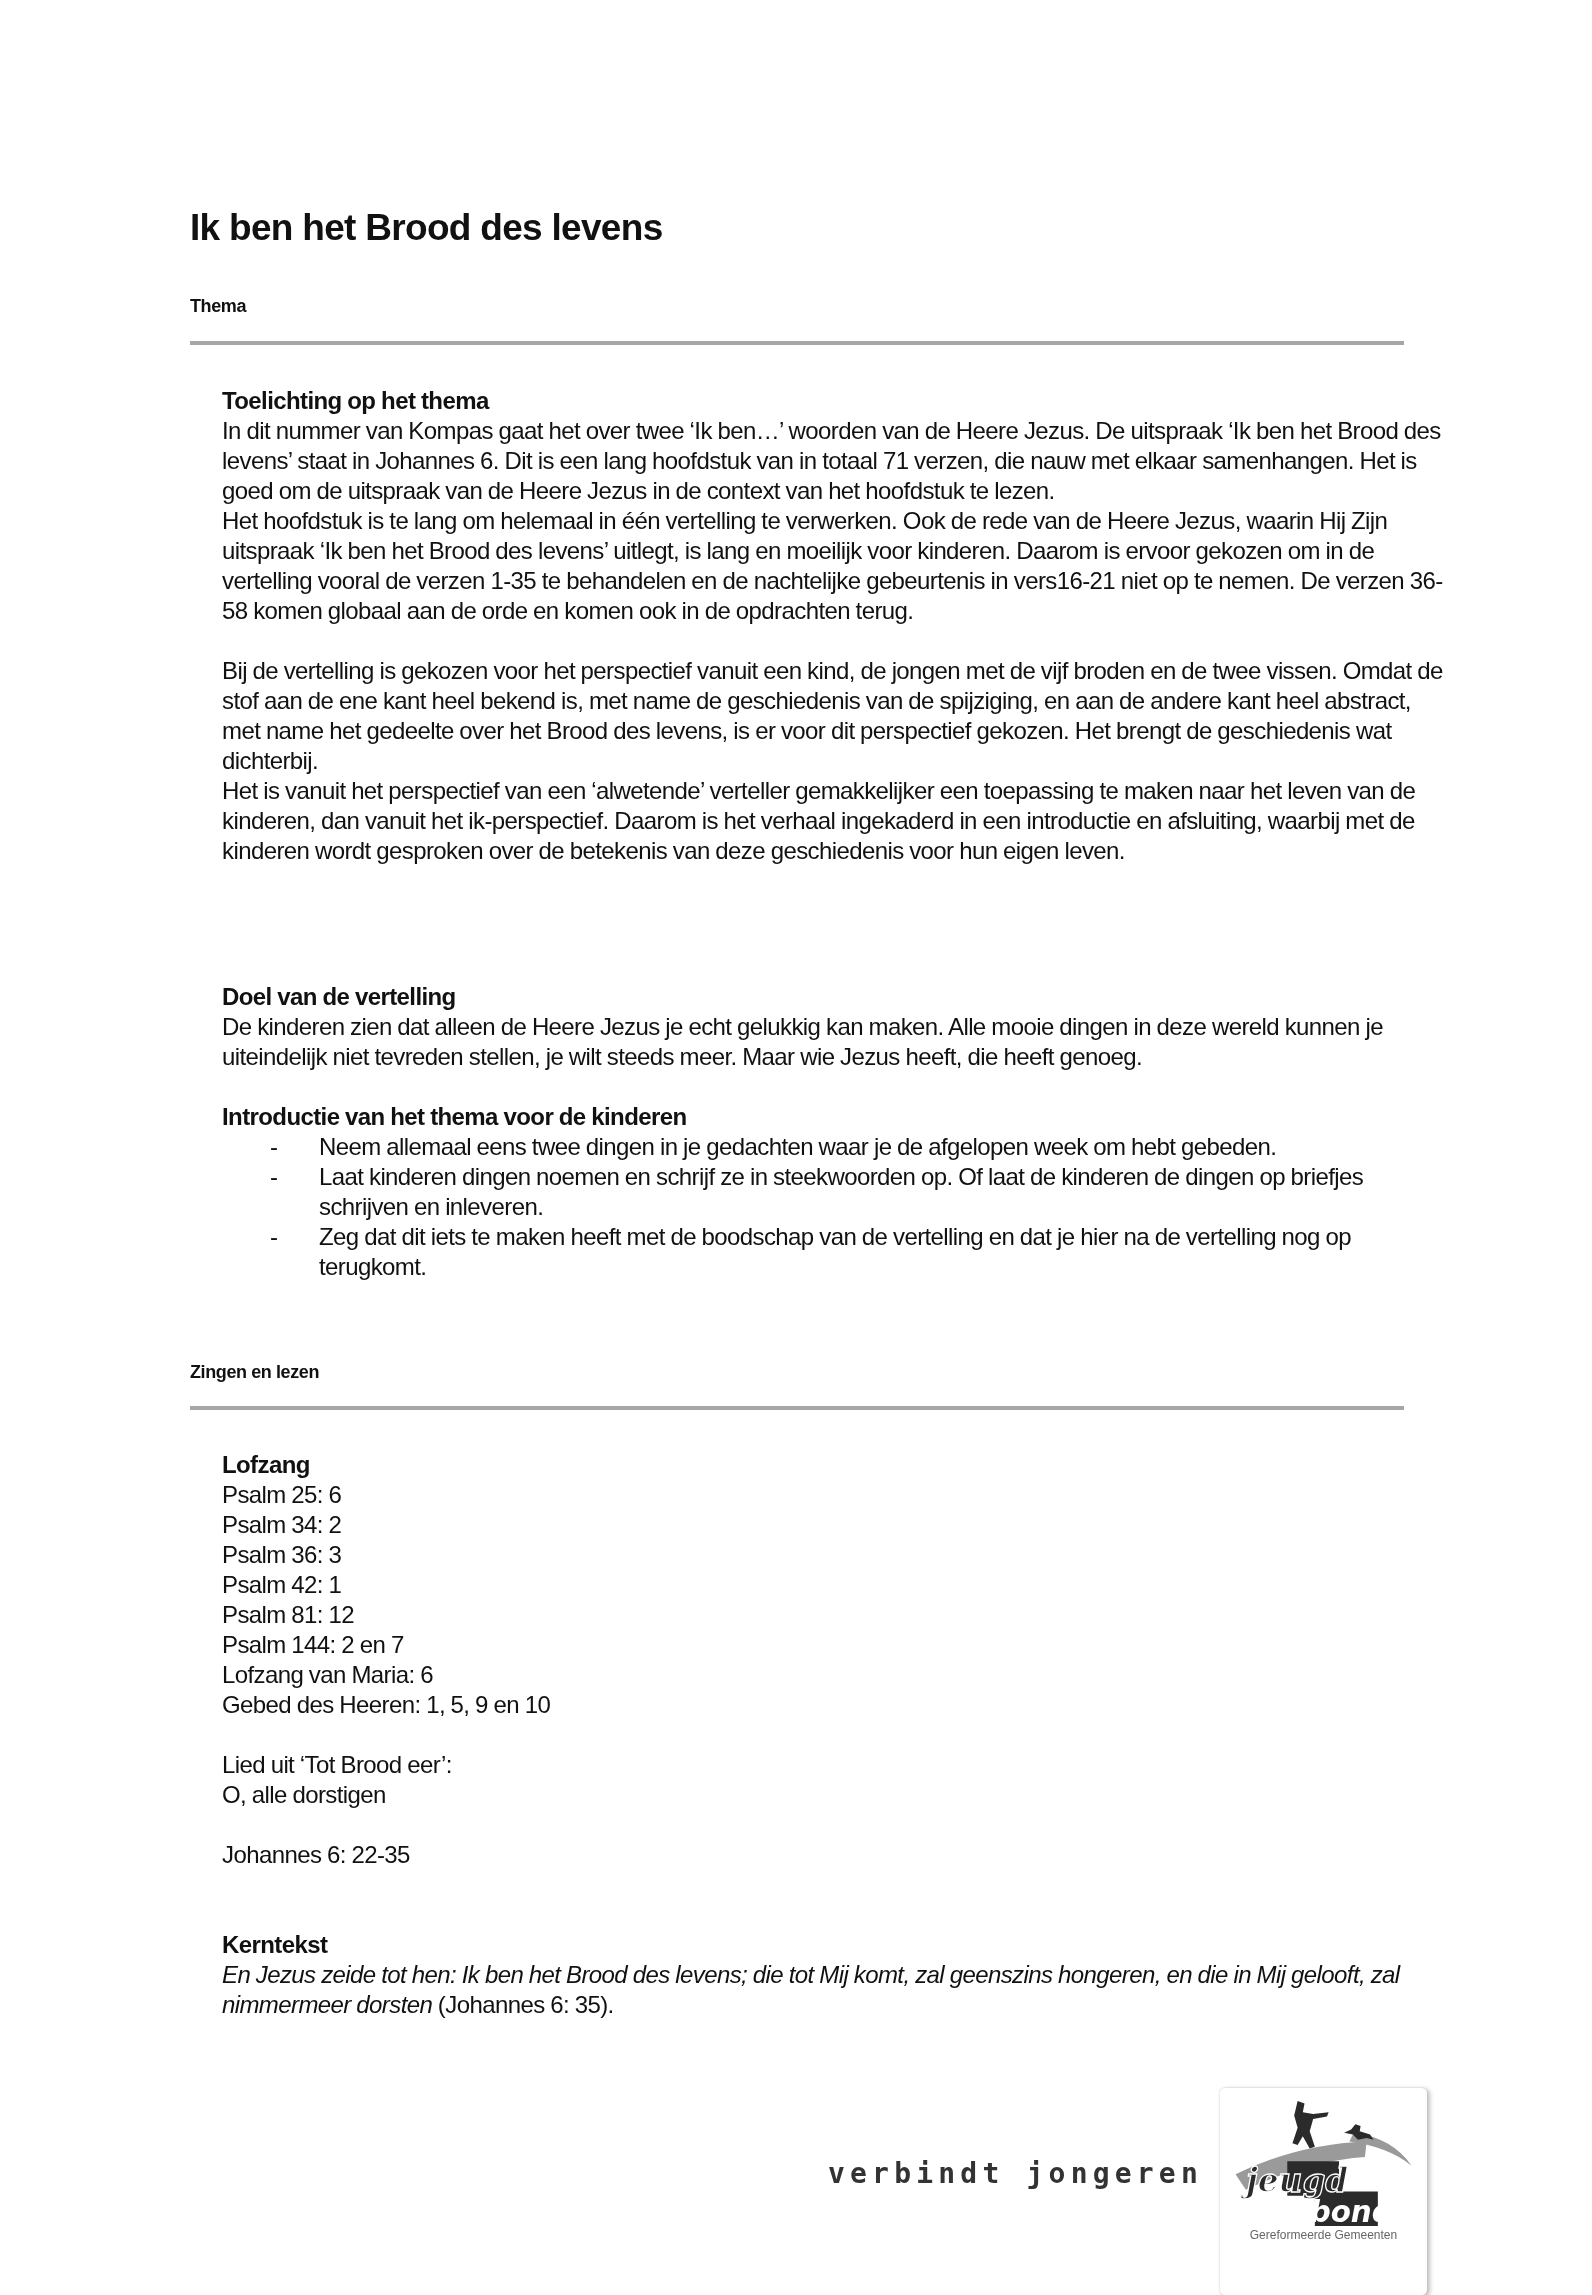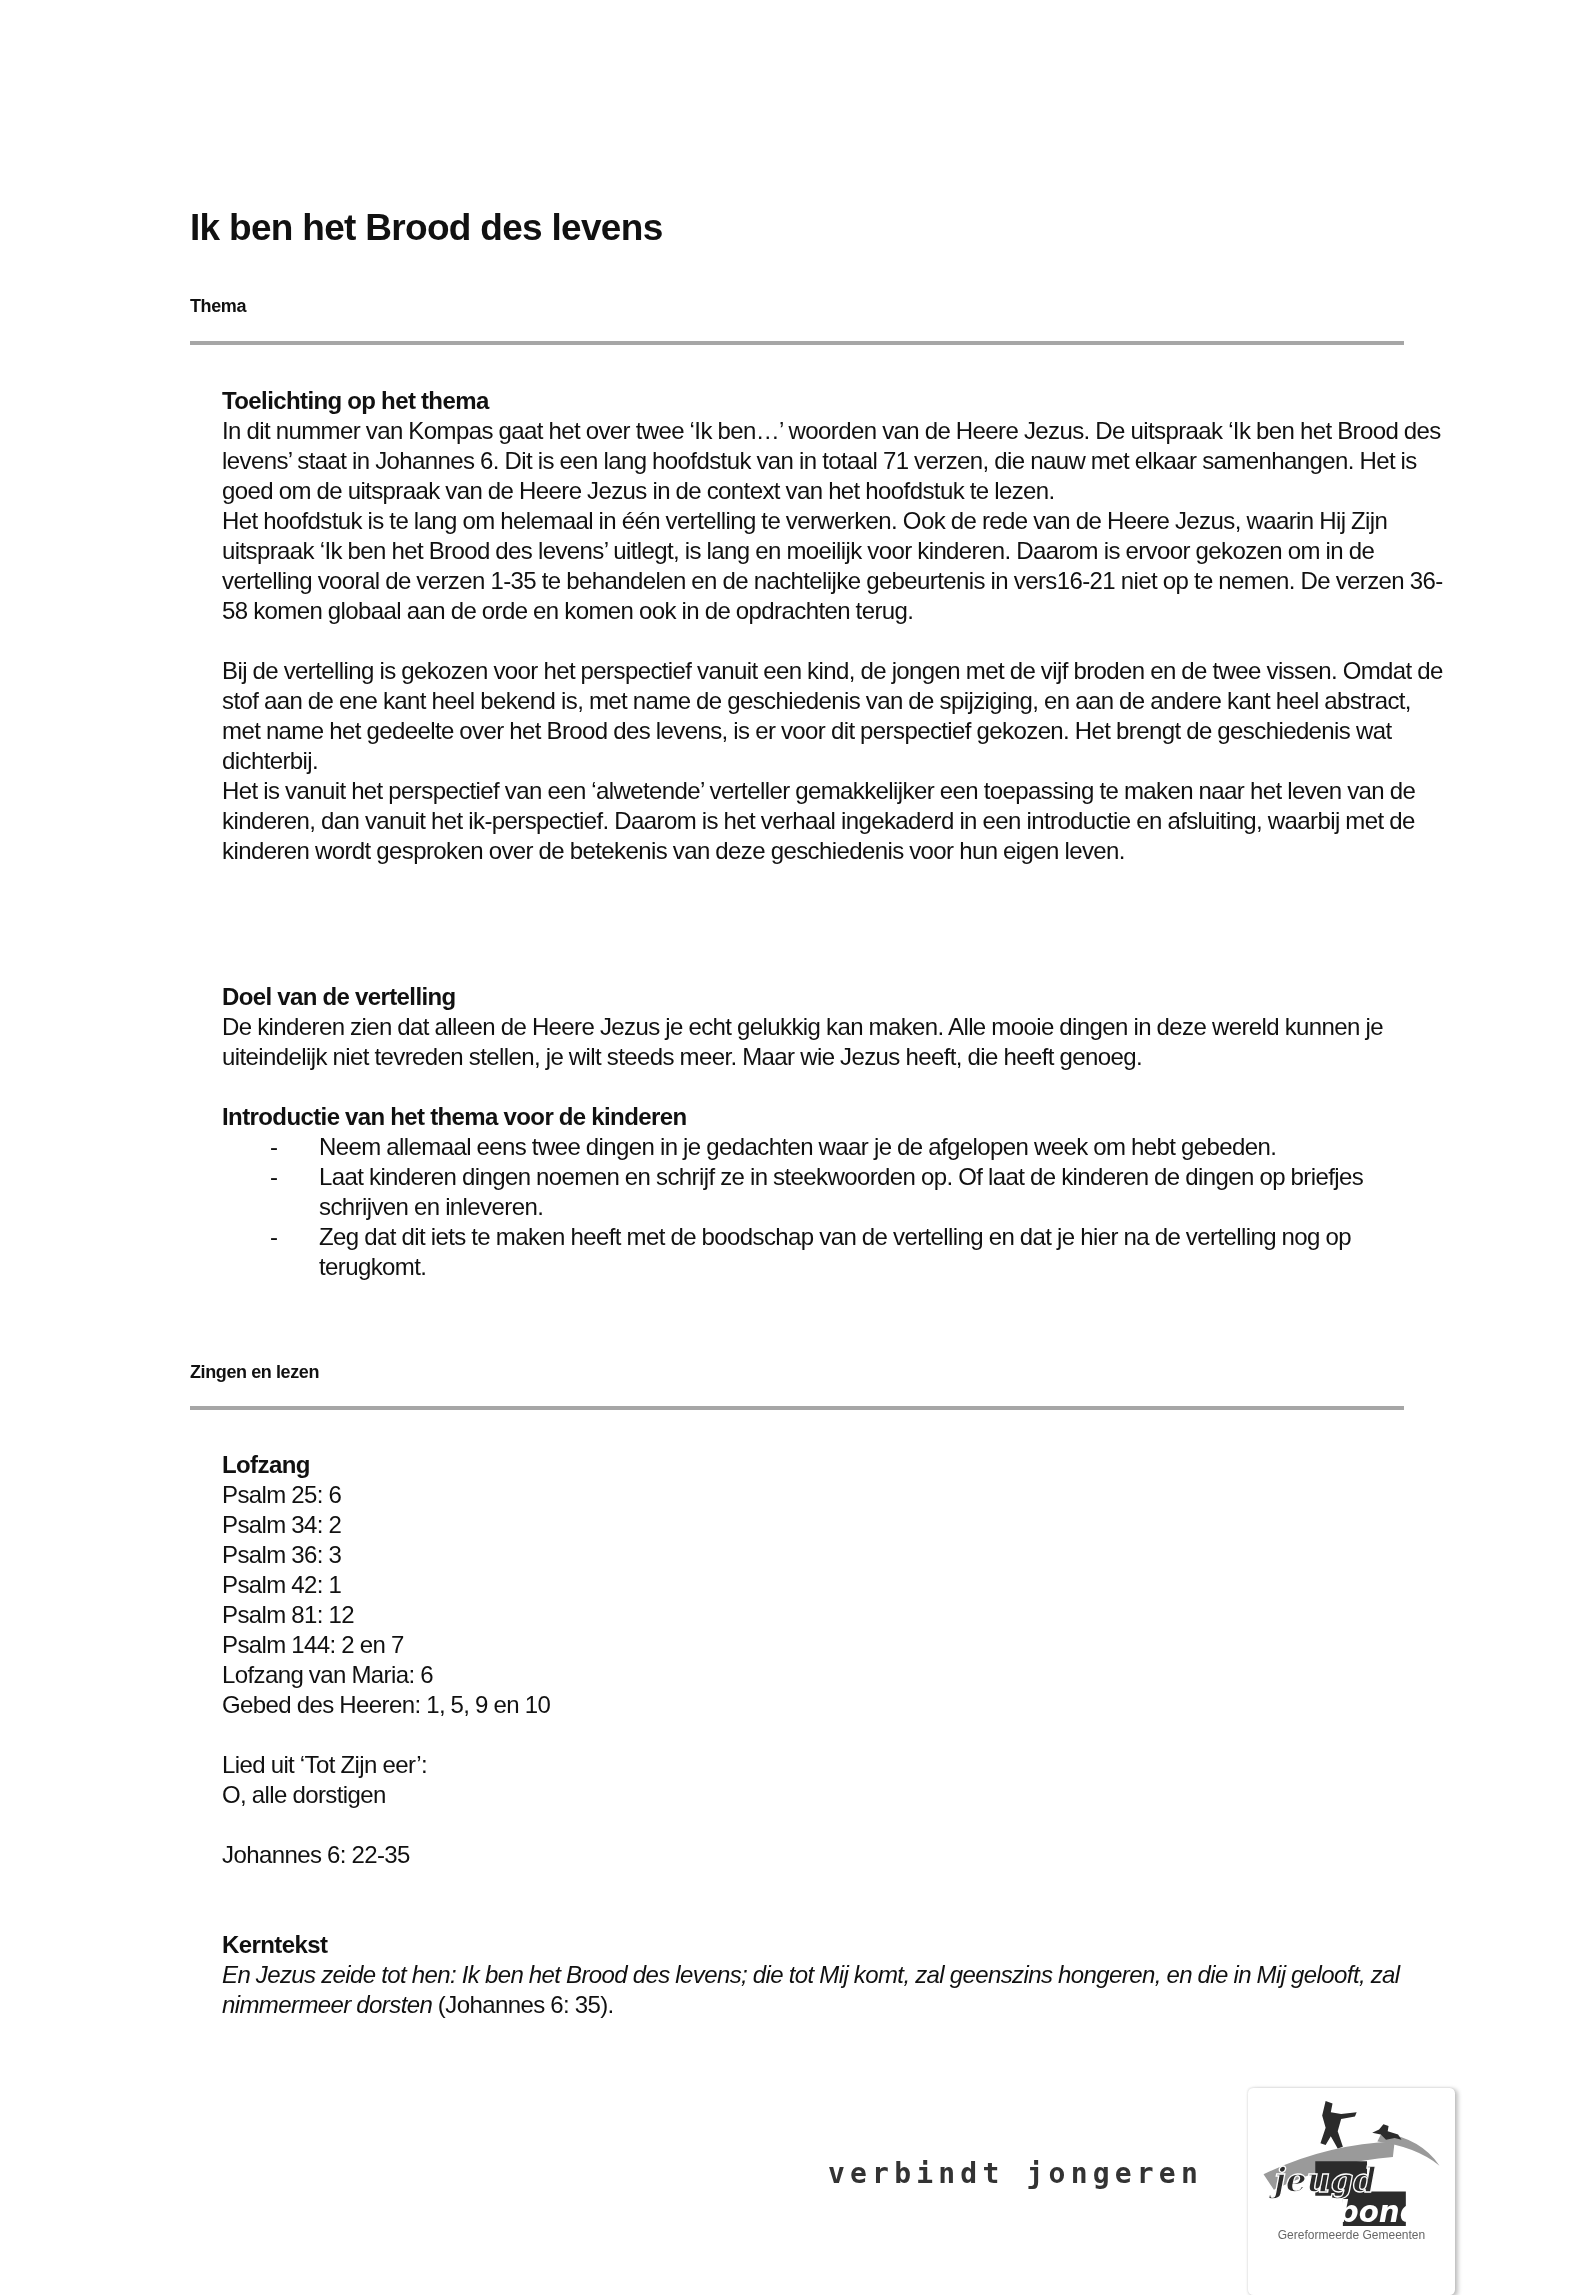--- a/index.html
+++ b/index.html
@@ -94,21 +94,21 @@
       top: 2157px;
       font-family: "DejaVu Sans Mono", monospace;
       font-size: 28px;
       font-weight: bold;
       color: #333333;
       letter-spacing: 5.2px;
       white-space: nowrap;
     }
     .logo-box {
       position: absolute;
-      left: 1248px;
+      left: 1220px;
       top: 2088px;
       width: 207px;
       height: 207px;
       background: #ffffff;
       border-radius: 5.2px;
       box-shadow: 2.6px 1.7px 4.3px rgba(0,0,0,0.25), -0.9px -0.9px 1.7px rgba(0,0,0,0.06);
     }
     .logo-box svg {
       position: absolute;
       left: 0;
@@ -172,21 +172,21 @@
   <div class="block plain-list" style="top:1450px;">
     <span class="sub-head">Lofzang</span>
     <p>Psalm 25: 6</p>
     <p>Psalm 34: 2</p>
     <p>Psalm 36: 3</p>
     <p>Psalm 42: 1</p>
     <p>Psalm 81: 12</p>
     <p>Psalm 144: 2 en 7</p>
     <p>Lofzang van Maria: 6</p>
     <p>Gebed des Heeren: 1, 5, 9 en 10</p>
-    <p style="margin-top:30px;">Lied uit ‘Tot Zijn eer’:</p>
+    <p style="margin-top:30px;">Lied uit ‘Tot Brood eer’:</p>
     <p>O, alle dorstigen</p>
   </div>
 
   <div class="block" style="top:1840px;">
     <p>Johannes 6: 22-35</p>
   </div>
 
   <div class="block" style="top:1930px;">
     <span class="sub-head">Kerntekst</span>
     <p><span class="italic">En Jezus zeide tot hen: Ik ben het Brood des levens; die tot Mij komt, zal geenszins hongeren, en die in Mij gelooft, zal nimmermeer dorsten</span><span> (Johannes 6: 35).</span></p>

